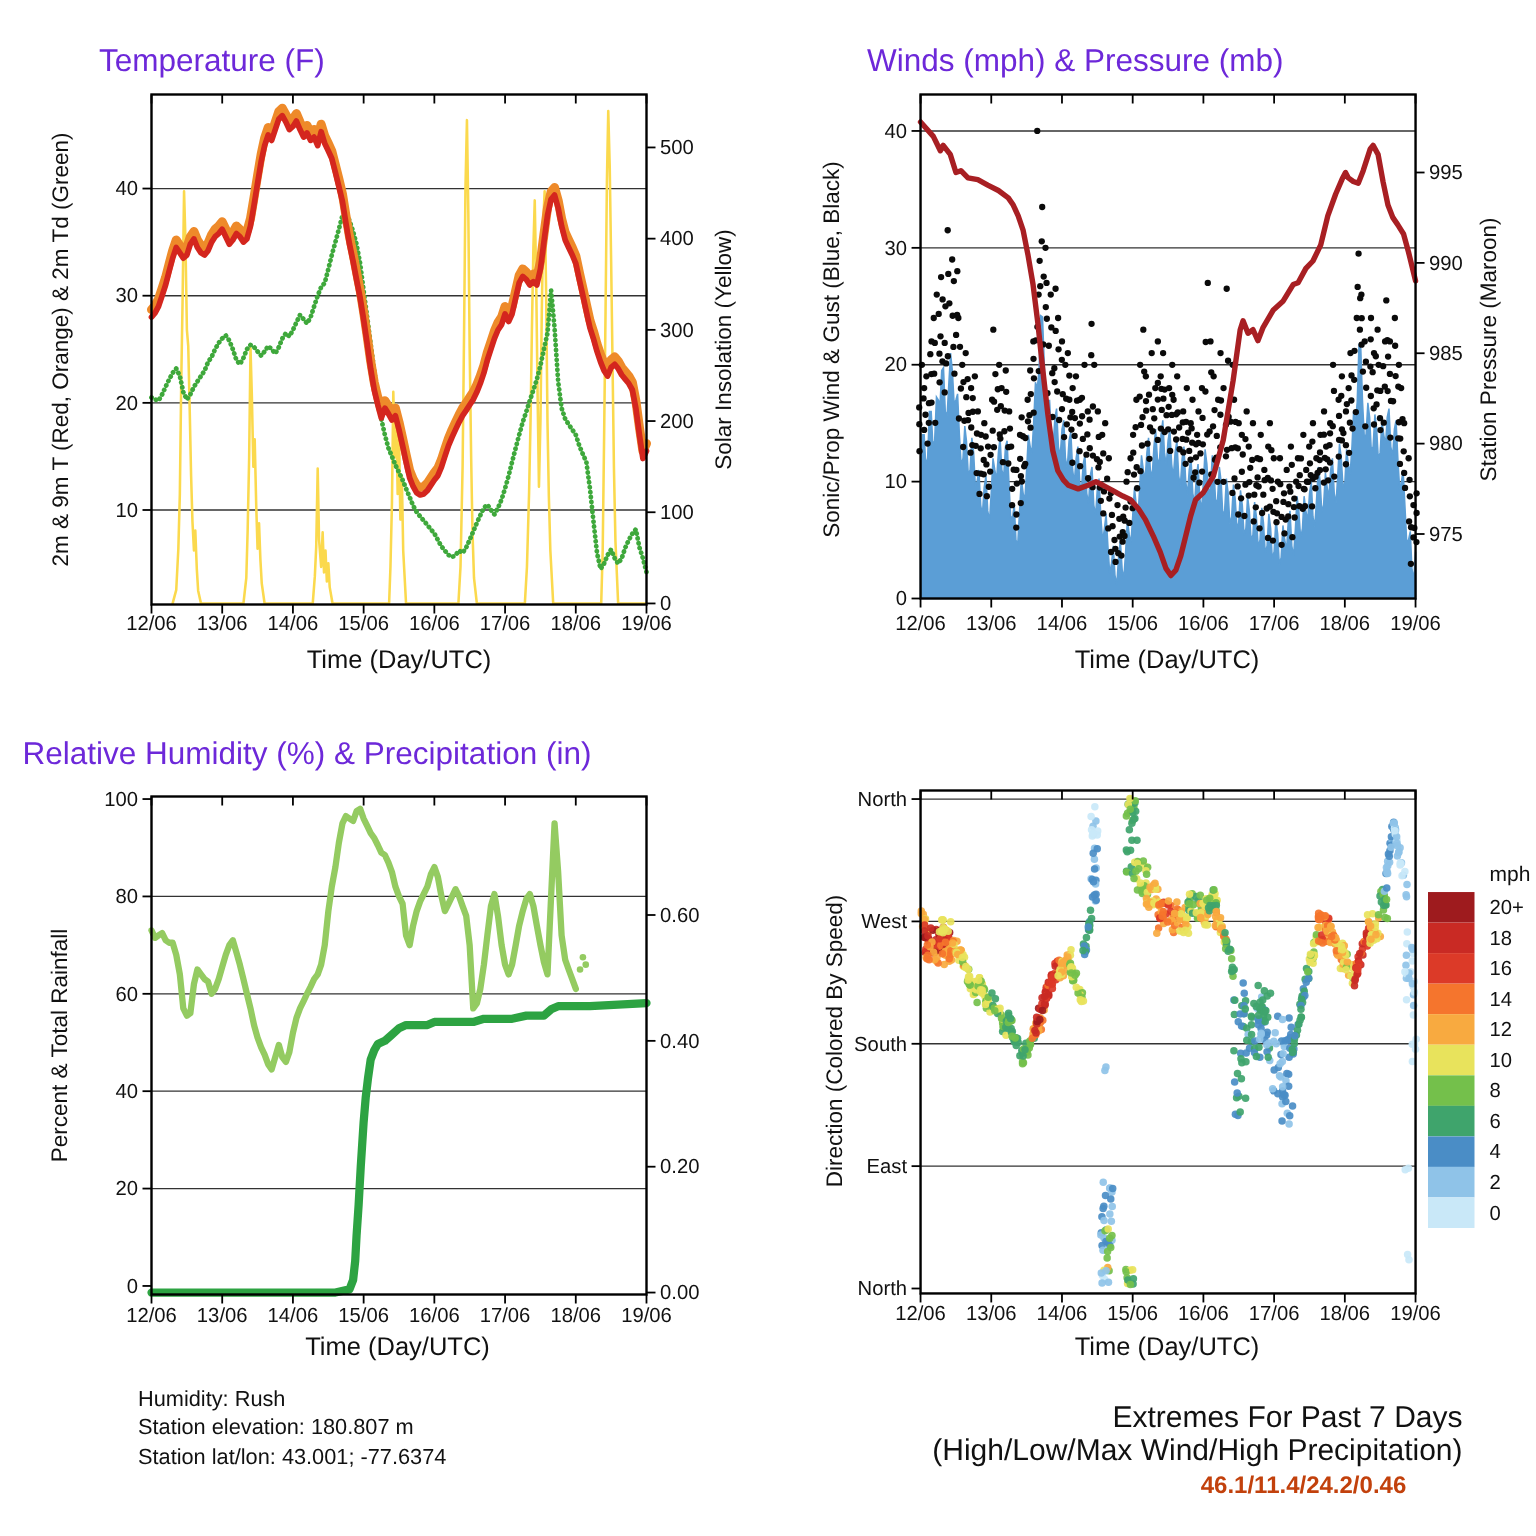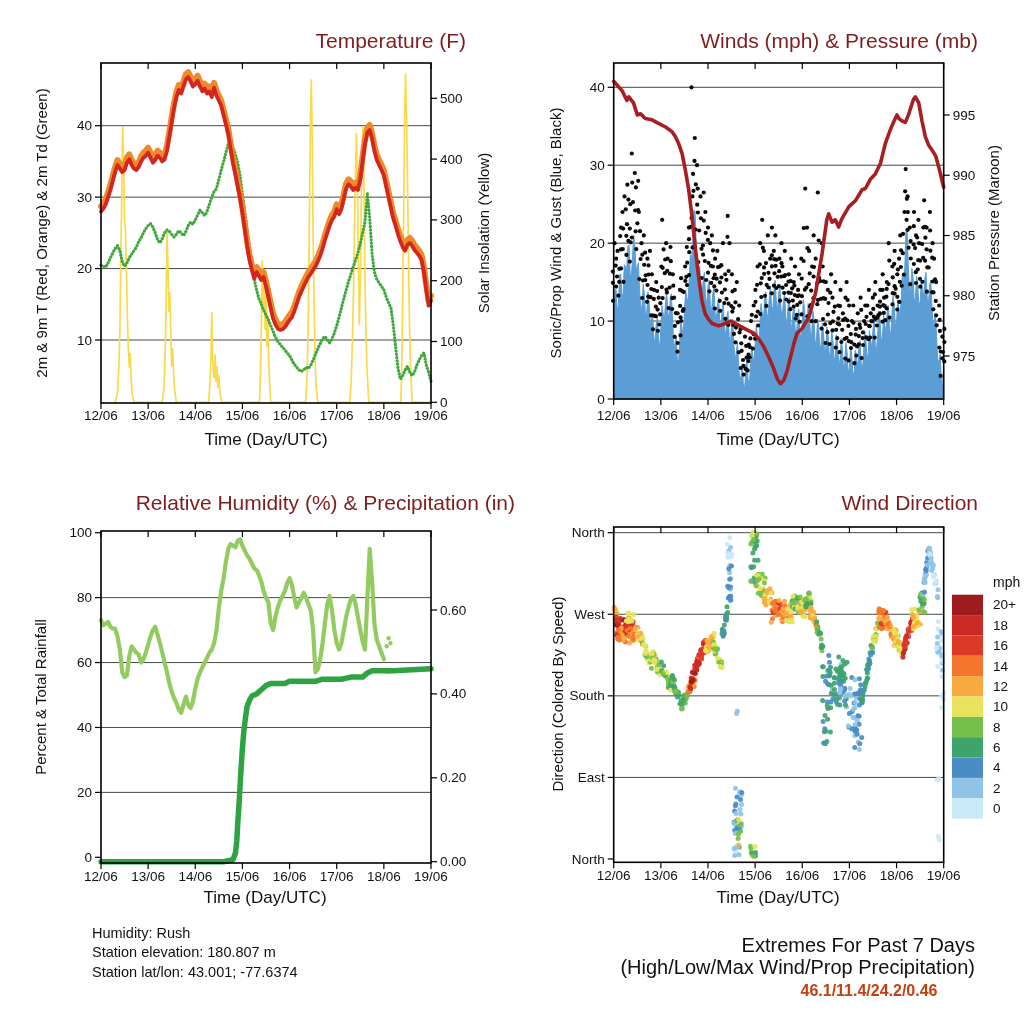--- a/index.html
+++ b/index.html
@@ -1,20 +1,20 @@
 <!DOCTYPE html>
 <html><head>
 <meta charset="utf-8">
 <style>
   html,body{margin:0;padding:0;background:#fff;}
   .fig{position:relative;width:1024px;height:1024px;background:#ffffff;overflow:hidden;
        font-family:"Liberation Sans",sans-serif;color:#111;}
   svg{position:absolute;left:0;top:0;}
   svg text{font-family:"Liberation Sans",sans-serif;fill:#111;}
-  .ttl{position:absolute;text-align:right;font-size:21px;color:#7f1d1d;white-space:nowrap;}
+  .ttl{position:absolute;text-align:left;font-size:21px;color:#6d28d9;white-space:nowrap;}
   .yl{position:absolute;white-space:nowrap;font-size:15px;transform:translate(-50%,-50%) rotate(-90deg);}
   .xl{position:absolute;width:300px;text-align:center;font-size:17px;white-space:nowrap;}
   .footer{position:absolute;left:92px;top:924px;font-size:14.5px;line-height:19.4px;white-space:nowrap;}
   .ext{position:absolute;font-size:20px;white-space:nowrap;}
   .ext1{top:934px;right:49px;}
   .ext2{top:956px;right:49px;}
   .ext3{top:982px;left:769px;width:200px;text-align:center;font-weight:bold;font-size:16px;}
 </style>
 </head>
 <body>
@@ -1935,36 +1935,35 @@
         <text x="993" y="772.3" text-anchor="start" font-size="13.5">4</text>
         <text x="993" y="792.6" text-anchor="start" font-size="13.5">2</text>
         <text x="993" y="813.0" text-anchor="start" font-size="13.5">0</text>
         <text x="993" y="587" text-anchor="start" font-size="14">mph</text>
       </g>
     </svg>
 
   <div class="ttl" style="left:66px;top:29px;width:400px;">Temperature (F)</div>
   <div class="ttl" style="left:578px;top:29px;width:400px;">Winds (mph) &amp; Pressure (mb)</div>
   <div class="ttl" style="left:15px;top:491px;width:500px;">Relative Humidity (%) &amp; Precipitation (in)</div>
-  <div class="ttl" style="left:578px;top:491px;width:400px;">Wind Direction</div>
 
   <div class="yl" style="left:41px;top:233px;">2m &amp; 9m T (Red, Orange) &amp; 2m Td (Green)</div>
   <div class="yl" style="left:483px;top:233px;">Solar Insolation (Yellow)</div>
   <div class="yl" style="left:555px;top:233px;">Sonic/Prop Wind &amp; Gust (Blue, Black)</div>
   <div class="yl" style="left:993px;top:233px;">Station Pressure (Maroon)</div>
   <div class="yl" style="left:40px;top:697px;">Percent &amp; Total Rainfall</div>
   <div class="yl" style="left:557px;top:694px;">Direction (Colored By Speed)</div>
 
   <div class="xl" style="left:116px;top:430px;">Time (Day/UTC)</div>
   <div class="xl" style="left:628px;top:430px;">Time (Day/UTC)</div>
   <div class="xl" style="left:115px;top:888px;">Time (Day/UTC)</div>
   <div class="xl" style="left:628px;top:888px;">Time (Day/UTC)</div>
 
   <div class="footer">
     <div>Humidity: Rush</div>
     <div>Station elevation: 180.807 m</div>
     <div>Station lat/lon: 43.001; -77.6374</div>
   </div>
 
   <div class="ext ext1">Extremes For Past 7 Days</div>
-  <div class="ext ext2">(High/Low/Max Wind/Prop Precipitation)</div>
+  <div class="ext ext2">(High/Low/Max Wind/High Precipitation)</div>
   <div class="ext ext3" style="color: #c2410c;">46.1/11.4/24.2/0.46</div>
 </div>
 
 </body></html>

